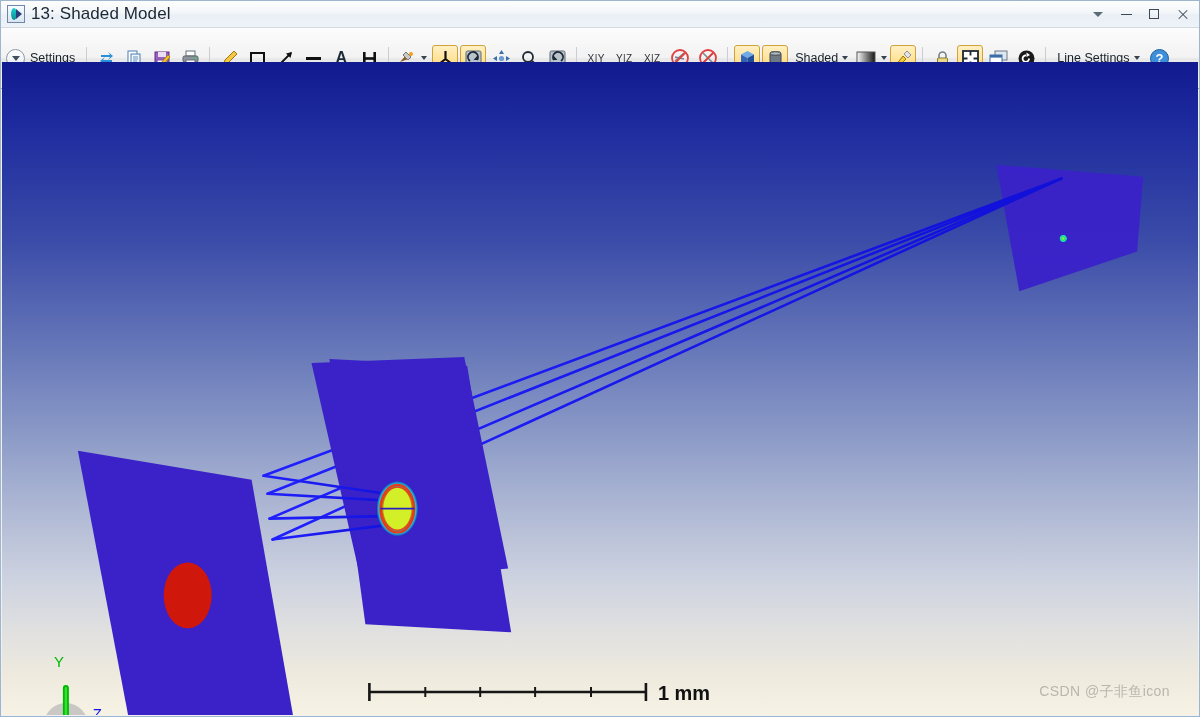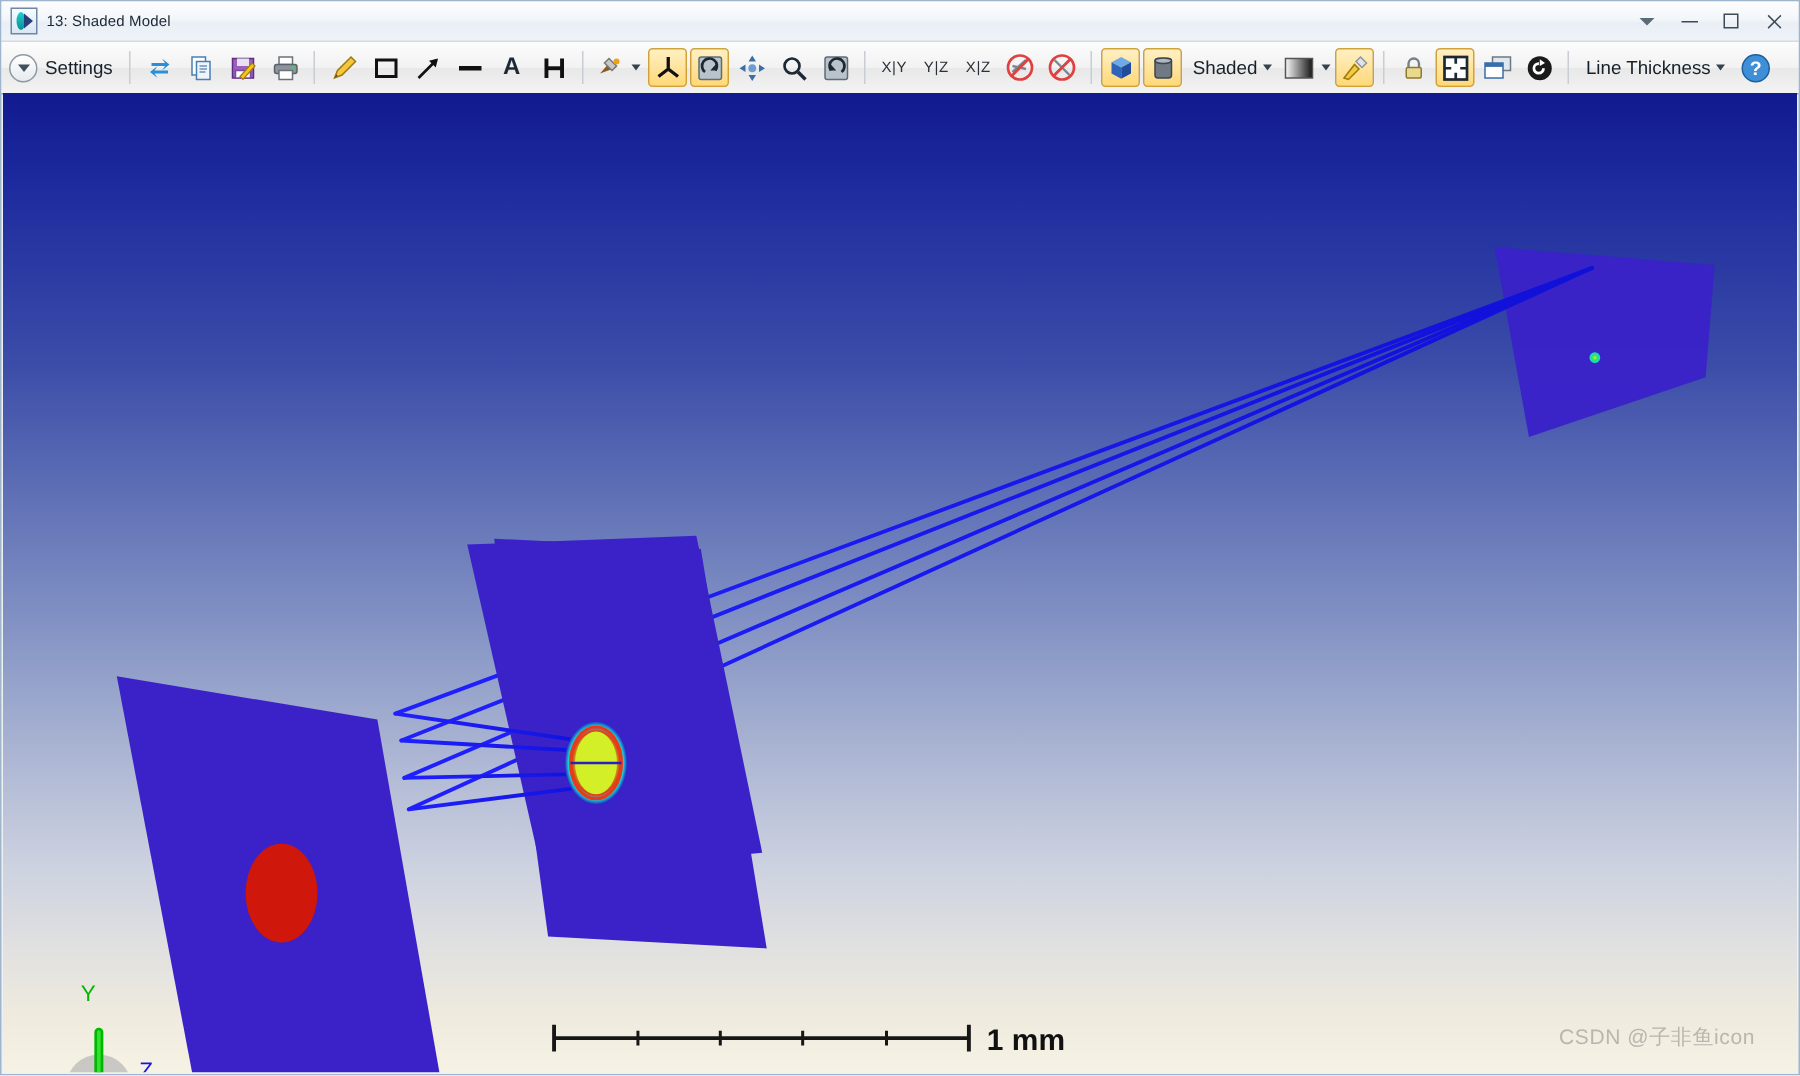--- a/index.html
+++ b/index.html
@@ -11,34 +11,34 @@
   
   .titlebar{position:relative;height:26px;display:flex;align-items:center;
      background:linear-gradient(to bottom,#fdfdfd 0%,#f3f6f9 45%,#e9eff5 55%,#eef3f8 100%);
      border-bottom:1px solid #d2dbe4;}
   .tb-icon{width:18px;height:18px;margin-left:6px;margin-right:6px;position:relative;
      border:1px solid #6f86a8;background:linear-gradient(#f6fbff,#d9e6f2);box-sizing:border-box;}
   .tb-icon .eye{position:absolute;left:3px;top:2px;width:6px;height:12px;border-radius:50%;
      background:linear-gradient(#19d2cf,#0b8f97);}
   .tb-icon .tri{position:absolute;left:8px;top:3px;width:0;height:0;
      border-left:6px solid #2a3f7a;border-top:5px solid transparent;border-bottom:5px solid transparent;}
-  .tb-title{font-size:10px;color:#1b2733;letter-spacing:.1px;}
+  .tb-title{font-size:17px;color:#1b2733;letter-spacing:.1px;}
   .tb-btns{position:absolute;right:4px;top:0;height:26px;display:flex;align-items:center;gap:2px;}
   .tb-btn{width:26px;height:22px;display:flex;align-items:center;justify-content:center;
      font-size:12px;color:#44525e;cursor:default;}
   .cap-dd{width:0;height:0;border-left:5px solid transparent;border-right:5px solid transparent;
      border-top:5px solid #5a6b78;}
   .cap-min{width:11px;height:1px;background:#3c4a56;}
   .cap-max{width:10px;height:10px;border:1px solid #3c4a56;box-sizing:border-box;}
   .cap-x{position:relative;width:11px;height:11px;}
   .cap-x:before,.cap-x:after{content:"";position:absolute;left:0;top:5px;width:12px;height:1px;background:#3c4a56;}
   .cap-x:before{transform:rotate(45deg);} .cap-x:after{transform:rotate(-45deg);}
 
   
-  .toolbar{height:34px;display:flex;align-items:center;padding:0 2px;
+  .toolbar{height:34px;display:flex;align-items:center;padding:13px 2px;
      background:linear-gradient(to bottom,#fcfcfc 0%,#f2f2f2 50%,#e8e8e8 51%,#f3f3f3 100%);
      border-bottom:1px solid #8aa0b5;}
   .sep{width:1px;height:22px;background:#c8ced4;margin:0 5px;}
   .tbtn{height:26px;min-width:26px;display:flex;align-items:center;justify-content:center;
      border:1px solid transparent;border-radius:3px;margin:0 1px;box-sizing:border-box;cursor:default;}
   .tbtn.active{border-color:#d2a23a;background:linear-gradient(#fff0c4,#ffd878);}
   .tbtn.txt{padding:0 4px;font-size:12.5px;color:#1d2a36;}
   .caret{width:0;height:0;border-left:3.5px solid transparent;border-right:3.5px solid transparent;
      border-top:4px solid #36434f;margin-left:4px;}
   .lbl{font-size:12.5px;color:#17212b;white-space:nowrap;}
@@ -314,21 +314,21 @@
       <svg width="19" height="19" viewBox="0 0 19 19">
         <circle cx="9.5" cy="9.5" r="8" fill="#1a1a1a"></circle>
         <path d="M12 9.5 A3.2 3.2 0 1 1 9 6.4" stroke="#fff" stroke-width="1.8" fill="none"></path>
         <path d="M9.5 3.5 L9.5 8 L13 6 Z" fill="#fff"></path>
       </svg>
     </div>
 
     <div class="sep"></div>
 
     <div class="tbtn txt">
-      <span class="lbl">Line Thickness</span>
+      <span class="lbl">Line Settings</span>
       <span class="caret"></span>
     </div>
 
     <div class="tbtn">
       <svg width="21" height="21" viewBox="0 0 21 21">
         <circle cx="10.5" cy="10.5" r="9" fill="#3e8fd8" stroke="#1d5f9e"></circle>
         <text x="10.5" y="15" font-size="13" font-weight="bold" fill="#fff" text-anchor="middle" font-family="Liberation Sans, sans-serif">?</text>
       </svg>
     </div>
 

